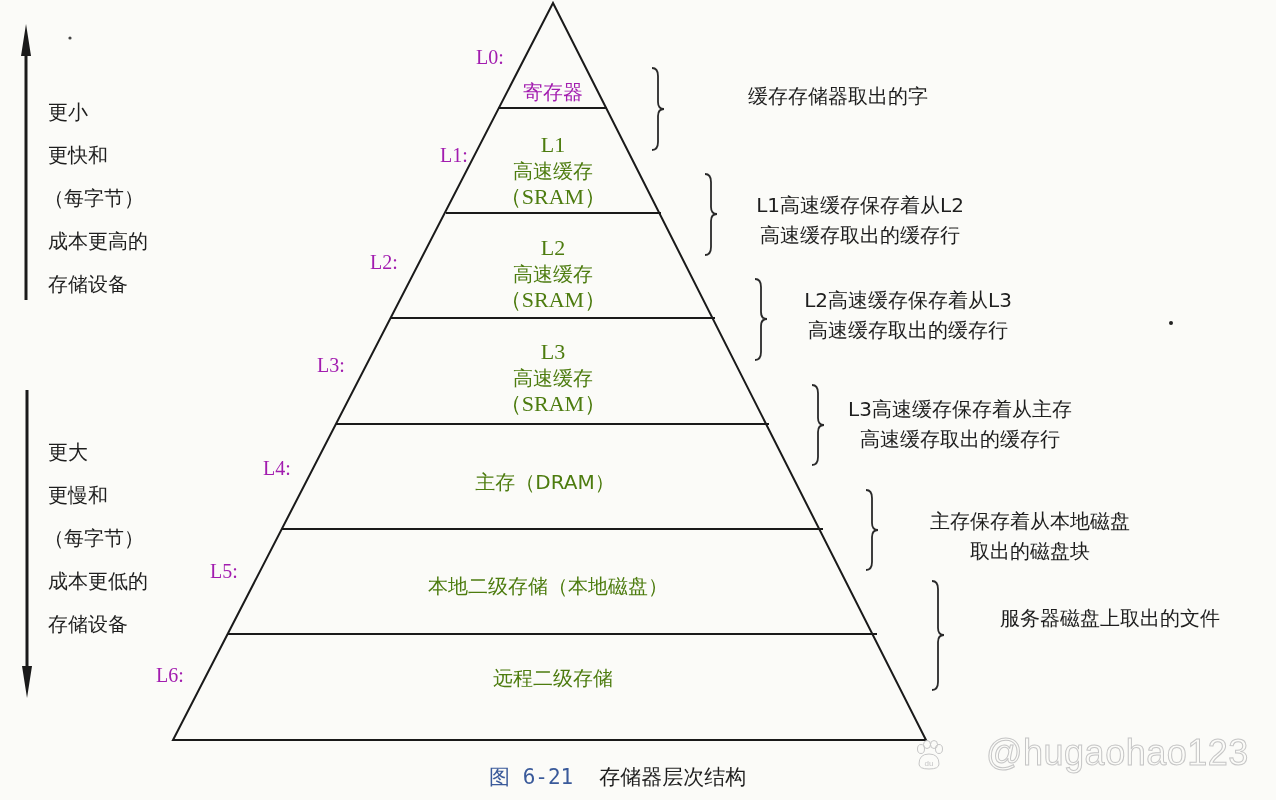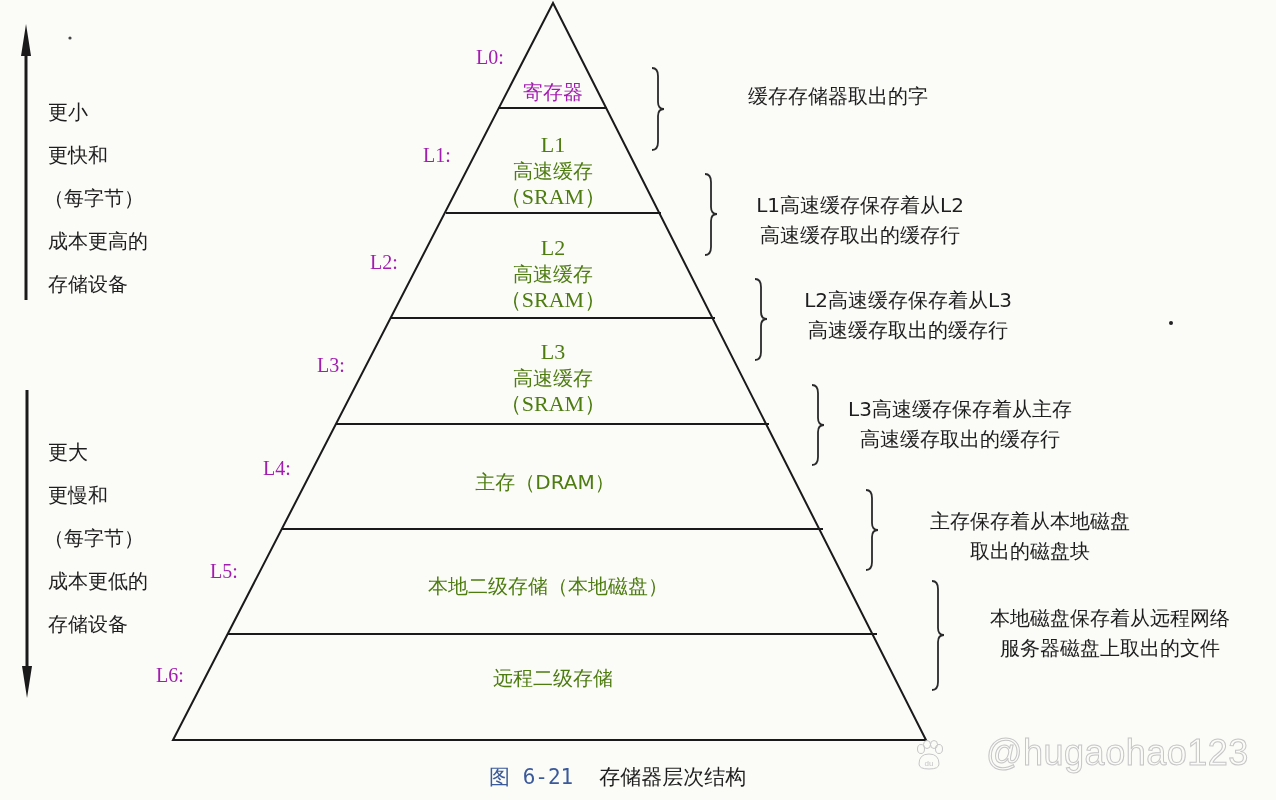--- a/index.html
+++ b/index.html
@@ -130,21 +130,21 @@
 
 <div class="txt side-text" style="left:48px; top:431px; line-height:43px;">
   <div>更大</div>
   <div>更慢和</div>
   <div style="margin-left:-4px;">（每字节）</div>
   <div>成本更低的</div>
   <div>存储设备</div>
 </div>
 
 <div class="txt level-label" style="left:476px; top:47px;">L0:</div>
-<div class="txt level-label" style="left:423px; top:145px;font-family:Liberation Serif, serif;">L1:</div>
+<div class="txt level-label" style="left:440px; top:145px;font-family:Liberation Serif, serif;">L1:</div>
 <div class="txt level-label" style="left:370px; top:252px;">L2:</div>
 <div class="txt level-label" style="left:317px; top:355px;">L3:</div>
 <div class="txt level-label" style="left:263px; top:458px;">L4:</div>
 <div class="txt level-label" style="left:210px; top:561px;">L5:</div>
 <div class="txt level-label" style="left:156px; top:665px;">L6:</div>
 
 <div class="txt band-text reg-text" style="left:553px; top:79px;">
   <div>寄存器</div>
 </div>
 
@@ -191,21 +191,20 @@
 </div>
 <div class="txt desc-text" style="left:960px; top:394px;">
   <div>L3高速缓存保存着从主存</div>
   <div>高速缓存取出的缓存行</div>
 </div>
 <div class="txt desc-text" style="left:1030px; top:506px;">
   <div>主存保存着从本地磁盘</div>
   <div>取出的磁盘块</div>
 </div>
 <div class="txt desc-text" style="left:1110px; top:603px;">
-  <div>本地磁盘保存着从远程网络</div>
   <div>服务器磁盘上取出的文件</div>
 </div>
 
 <div class="txt caption" style="left:489px; top:767px;">
   <span class="fig-num">图 6-21</span><span>存储器层次结构</span>
 </div>
 
 <svg class="wm-paw" style="left:915px; top:740px;" viewBox="0 0 28 30" xmlns="http://www.w3.org/2000/svg">
   <g fill="none" stroke="#c6c6c6" stroke-width="1">
     <ellipse cx="6" cy="9" rx="3.5" ry="4.5"></ellipse>

